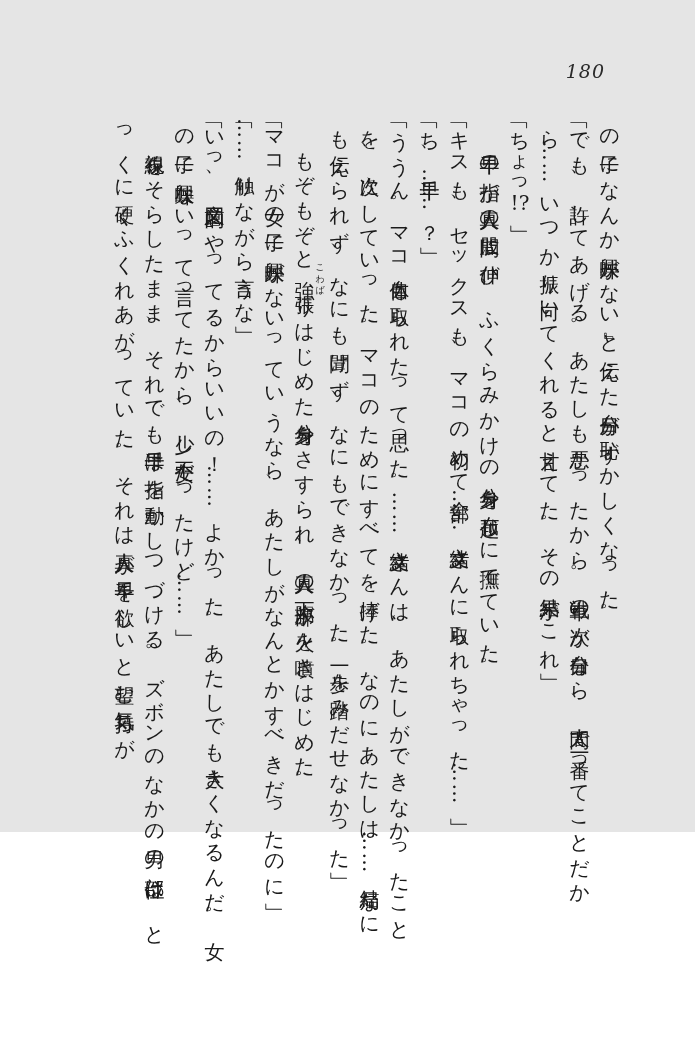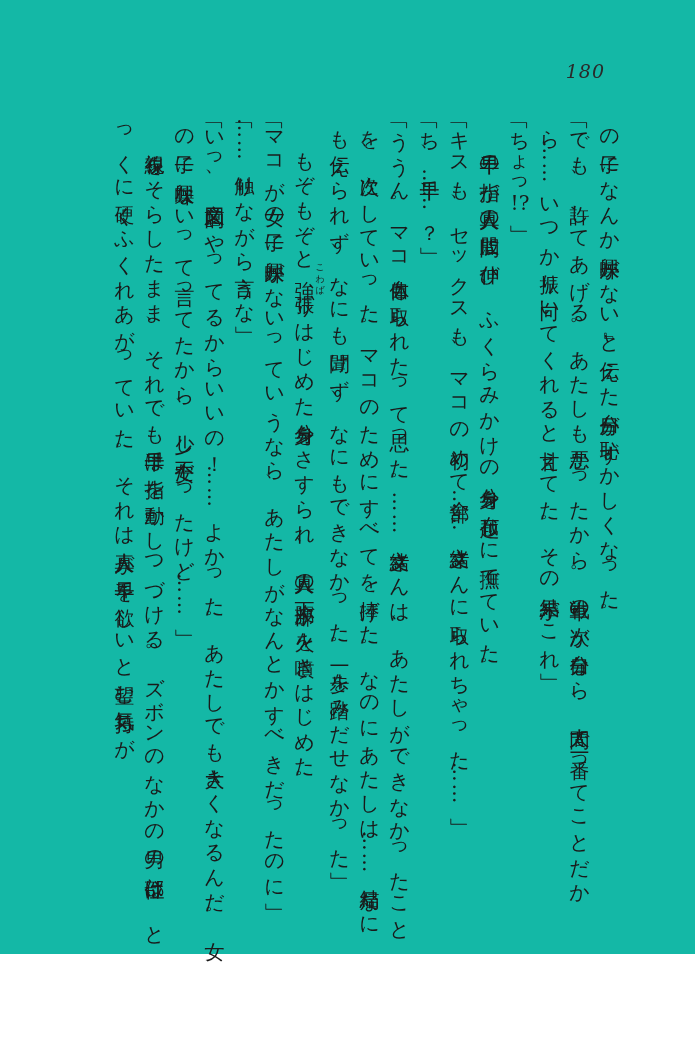--- a/index.html
+++ b/index.html
@@ -6,22 +6,22 @@
     margin: 0;
     padding: 0;
     width: 695px;
     height: 1050px;
     background: #ffffff;
     overflow: hidden;
   }
   .page {
     position: relative;
     width: 695px;
-    height: 954px;
-    background: #14b8a6;
+    height: 832px;
+    background: #e5e5e5;
   }
   .page-number {
     position: absolute;
     top: 60px;
     right: 90px;
     font-family: "DejaVu Serif", serif;
     font-style: italic;
     font-size: 19px;
     letter-spacing: 1px;
     color: #2a2a2a;

